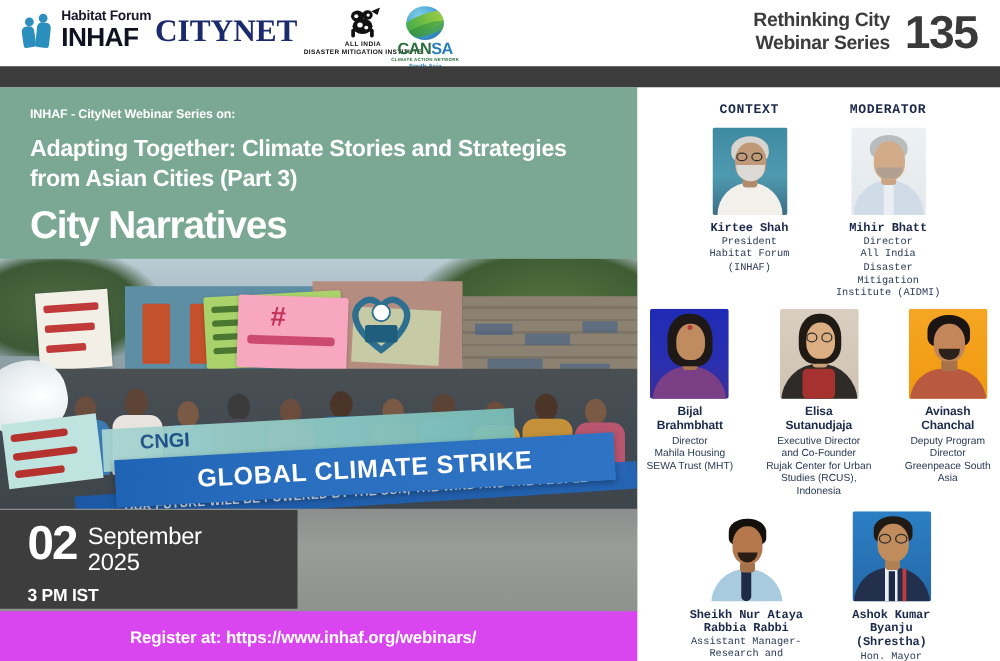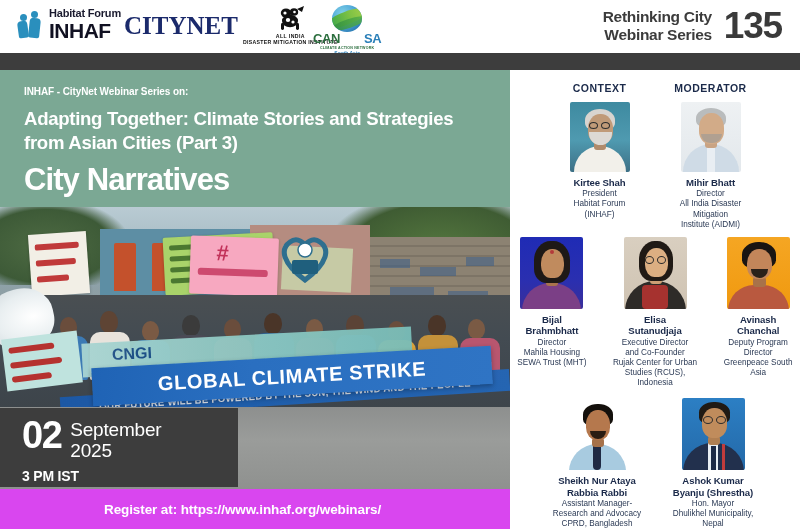--- a/index.html
+++ b/index.html
@@ -66,21 +66,21 @@
     transform: rotate(-22deg); border-radius: 40% 60% 50% 40%;
   }
   .cansa-globe .swoosh2 {
     position:absolute; left:-2px; top:14px; width:38px; height:9px;
     background: linear-gradient(90deg,#2e8b3f 0%, #59b34a 100%);
     transform: rotate(-18deg); border-radius: 50%;
     opacity:.85;
   }
   .cansa-word { font-size: 13px; font-weight: 800; letter-spacing:-0.4px; margin-top:-1px; }
   .cansa-word .a { color:#2b6e3e; }
-  .cansa-word .b { color:#2a7fb8;padding-left:24px; }
+  .cansa-word .b { color:#2a7fb8; }
   .cansa-sub1 { font-size: 3.6px; font-weight:700; color:#2b6e3e; letter-spacing:.2px; }
   .cansa-sub2 { font-size: 5px; font-weight:700; color:#2a7fb8; }
 
   .series-block {
     position:absolute; right: 18px; top: 7px;
     display:flex; align-items:center; gap: 12px;
   }
   .series-label { text-align: right; line-height: 1.12; }
   .series-l1 { font-size: 15.5px; font-weight: 800; color:#3c3c3c; letter-spacing:-0.3px; }
   .series-l2 { font-size: 15.5px; font-weight: 700; color:#3c3c3c; letter-spacing:-0.3px; }
@@ -242,21 +242,21 @@
   
   .right-panel {
     position:absolute; left:510px; top:70px; width:290px; height:459px;
     background:#ffffff;
   }
   .sec-head {
     text-align:center; font-size: 10.5px; font-weight: 800;
     color:#1b2a4a; letter-spacing: 0.5px;
   }
 
-  .row2 { display:flex; justify-content:center; gap: 26px; }
+  .row2 { display:flex; justify-content:center; gap: 26px; font-family: Liberation Mono, monospace; }
   .row3 { display:flex; justify-content:center; gap: 14px; }
 
   .person { width: 85px; text-align:center; }
   .person.wide { width: 96px; }
   .pphoto {
     width: 63px; height: 72px; margin: 0 auto;
     border-radius: 2px; overflow:hidden; position:relative;
   }
   .person.ctx .pphoto, .person.mod .pphoto { width:60px; height:70px; }
   .pname {

